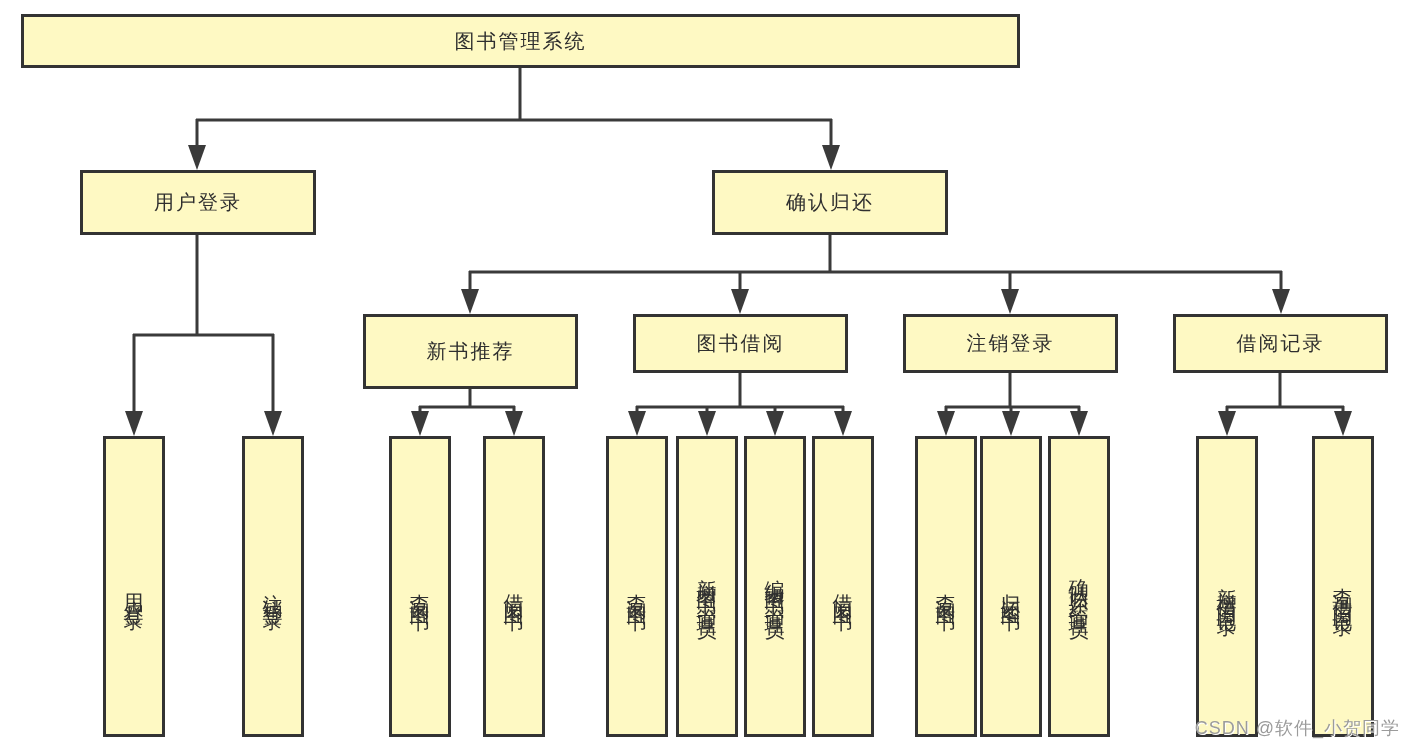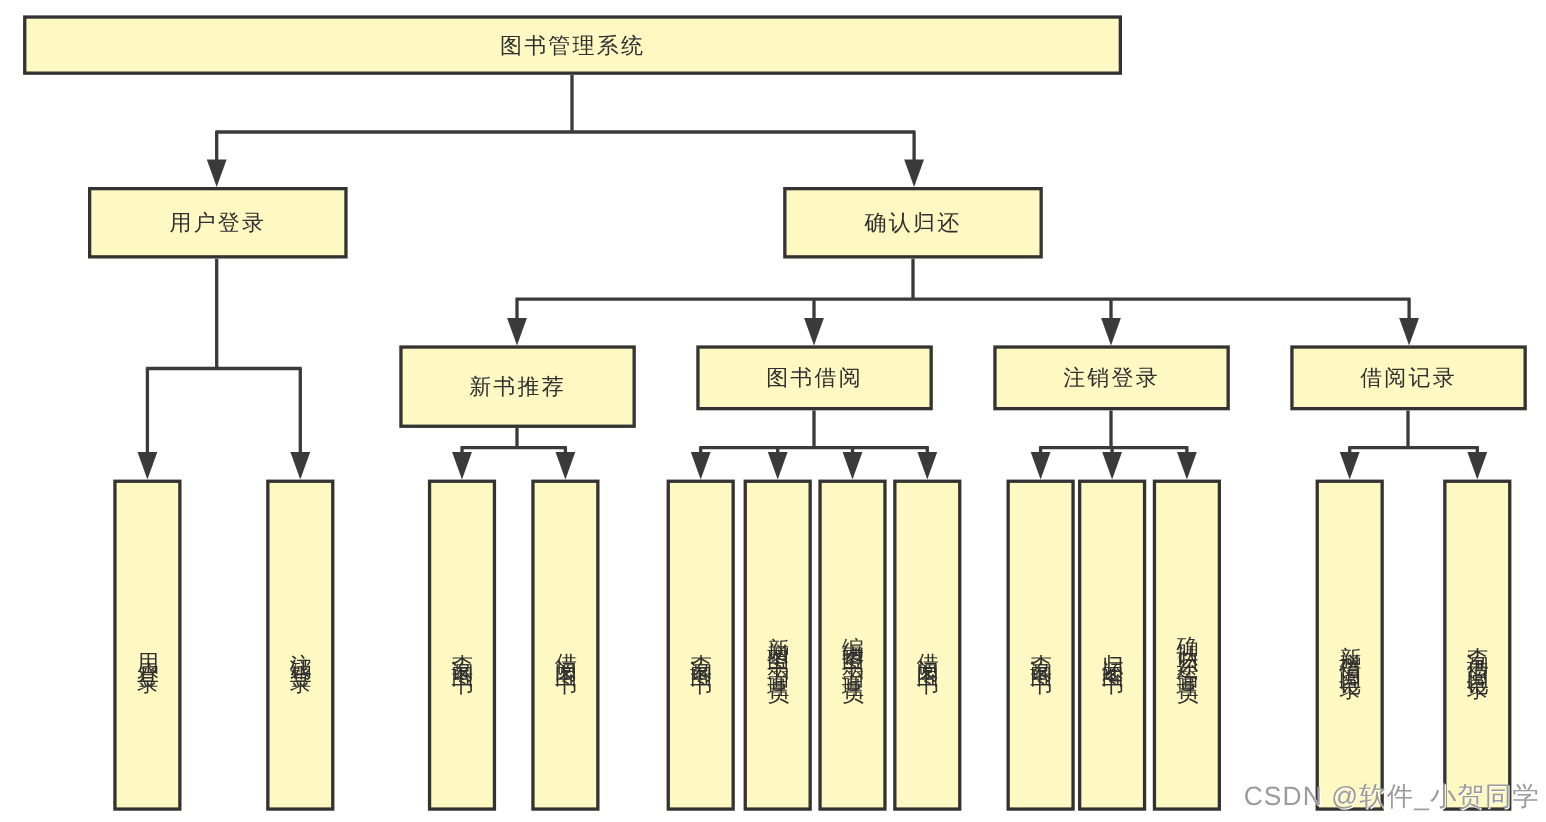--- a/index.html
+++ b/index.html
@@ -25,21 +25,21 @@
   .n-l3a  {left:363px; top:314px; width:215px; height:75px;}
   .n-l3b  {left:633px; top:314px; width:215px; height:59px;}
   .n-l3c  {left:903px; top:314px; width:215px; height:59px;}
   .n-l3d  {left:1173px;top:314px; width:215px; height:59px;}
   .leaf   {top:436px; width:62px; height:301px;}
   .lf1{left:103px;} .lf2{left:242px;} .lf3{left:389px;} .lf4{left:483px;}
   .lf5{left:606px;} .lf6{left:676px;} .lf7{left:744px;} .lf8{left:812px;}
   .lf9{left:915px;} .lf10{left:980px;} .lf11{left:1048px;}
   .lf12{left:1196px;} .lf13{left:1312px;}
   .watermark {
-    position:absolute; right:5px; bottom:7px; font-size:24px; letter-spacing:1px;
+    position:absolute; right:5px; bottom:7px; font-size:18px; letter-spacing:1px;
     color:#9b9b9b; text-shadow:1px 1px 0 #ffffff;
   }
 </style>
 </head>
 <body>
 
 <div class="stage">
 
   <svg class="wires" viewBox="0 0 1405 747" xmlns="http://www.w3.org/2000/svg">
     <g stroke="#3a3a3a" stroke-width="3" fill="none">

